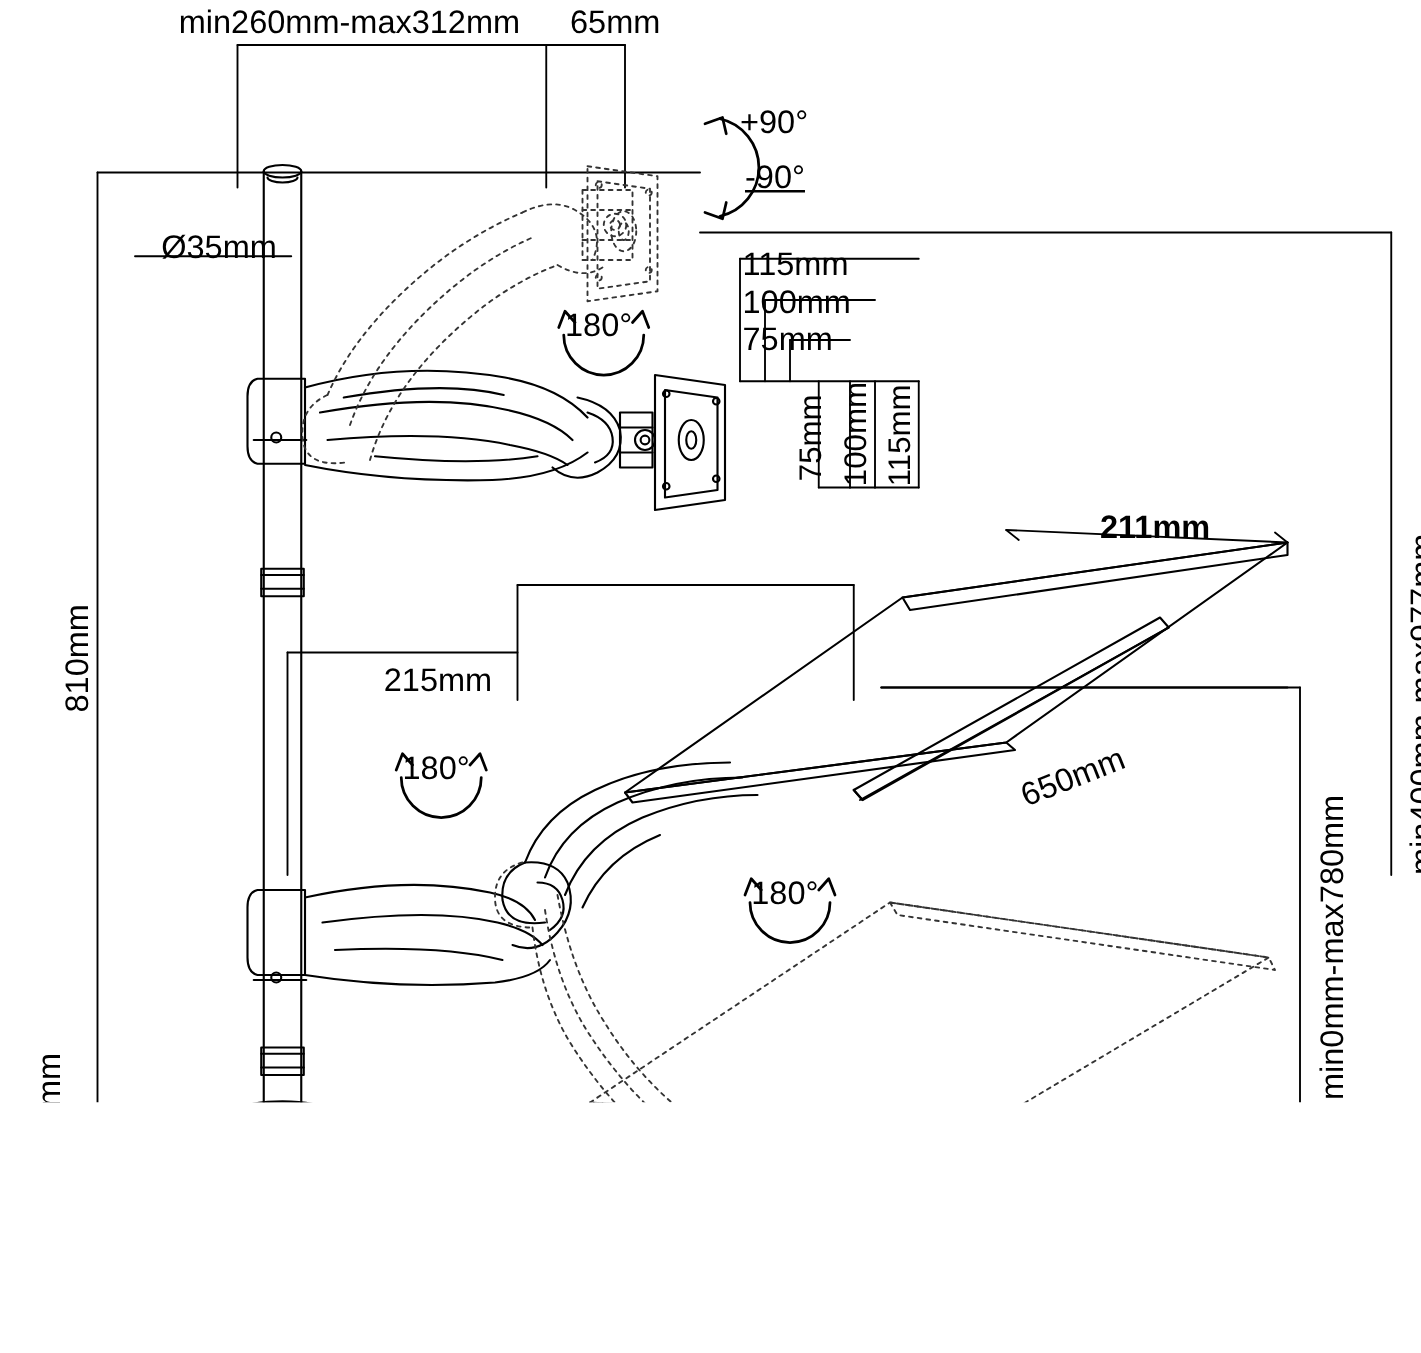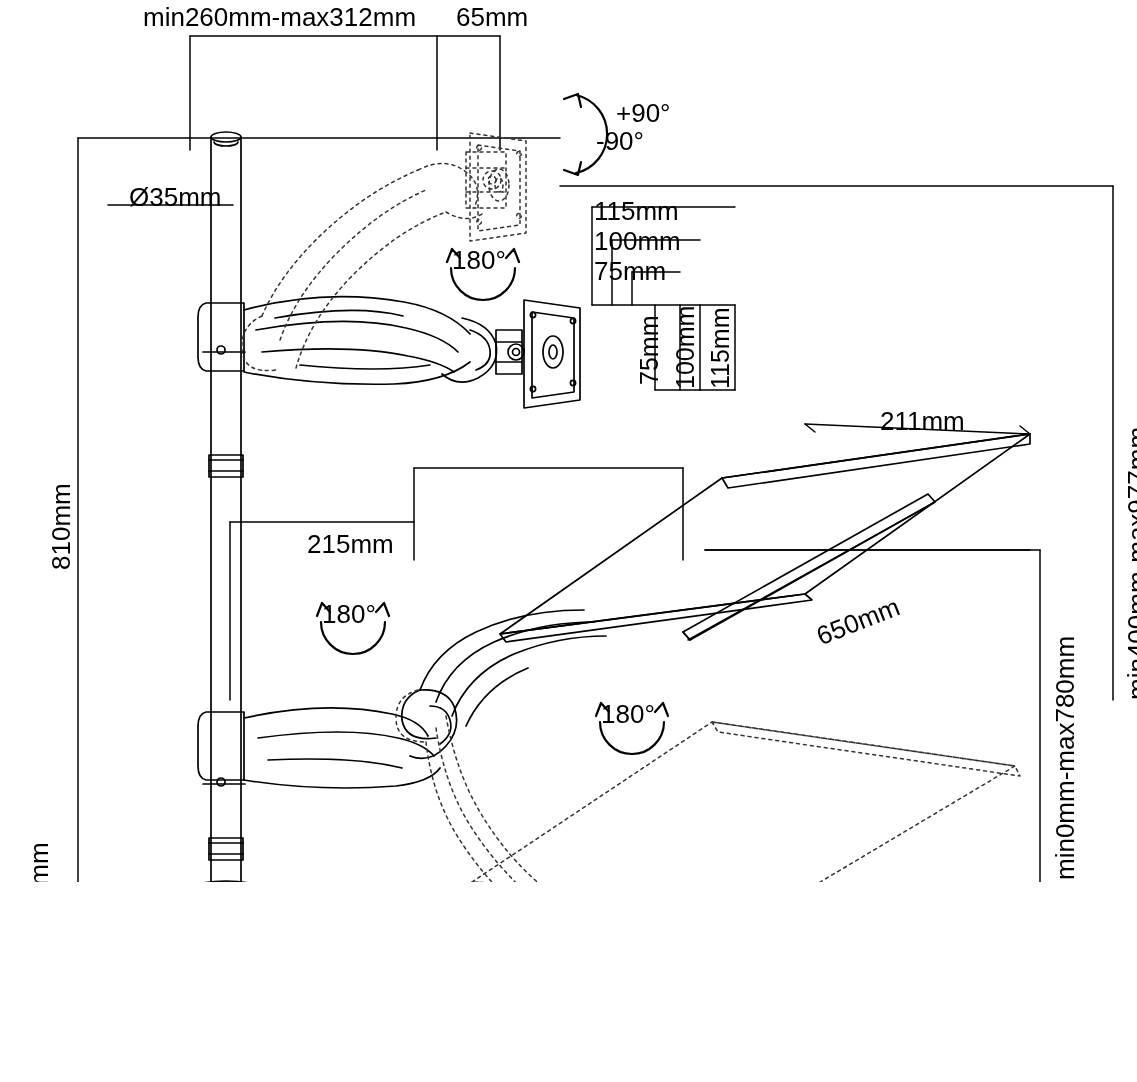--- a/index.html
+++ b/index.html
@@ -263,35 +263,35 @@
 
   <div class="lbl s25 rot90" style="left:637px; top:385px;">75mm</div>
 
   <div class="lbl s25 rot90" style="left:673px; top:389px;">100mm</div>
 
   <div class="lbl s25 rot90" style="left:708px; top:389px;">115mm</div>
 
 
   <div class="lbl s26" style="left:307px; top:531px;">215mm</div>
 
-  <div class="lbl s26" style="left:880px; top:408px;">211mm</div>
+  <div class="lbl s26" style="left:880px; top:408px;font-weight:bold;">211mm</div>
 
   <div class="lbl s26 rotdiag" style="left:813px; top:625px;">650mm</div>
 
   <div class="lbl s26 rot90" style="left:393px; top:1040px;">100mm</div>
 
   <div class="lbl s26 rot90" style="left:1124px; top:700px;">min400mm-max977mm</div>
 
   <div class="lbl s26 rot90" style="left:1052px; top:880px;">min0mm-max780mm</div>
 
   <div class="lbl s26 rot90" style="left:26px; top:1072px;">min0mm-max92mm</div>
 
-  <div class="lbl s26" style="left:616px; top:84px;margin-top:16px;">+90°</div>
-
-  <div class="lbl s26" style="left:596px; top:128px;">-90°</div>
+  <div class="lbl s26" style="left:592px; top:84px;">+90°</div>
+
+  <div class="lbl s26" style="left:596px; top:128px;text-decoration:underline;">-90°</div>
 
   <div class="lbl s26" style="left:452px; top:247px;">180°</div>
 
   <div class="lbl s26" style="left:322px; top:601px;">180°</div>
 
   <div class="lbl s26" style="left:601px; top:701px;">180°</div>
 
 </div>
 
 </body></html>

